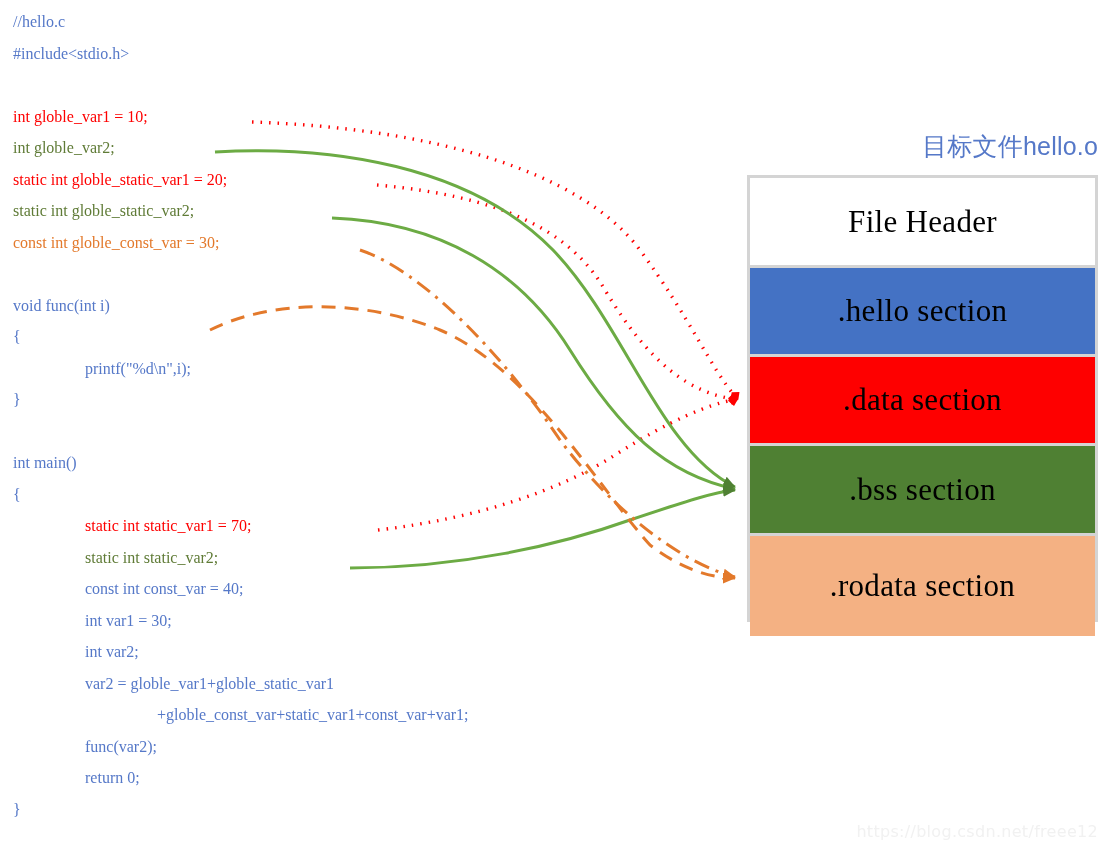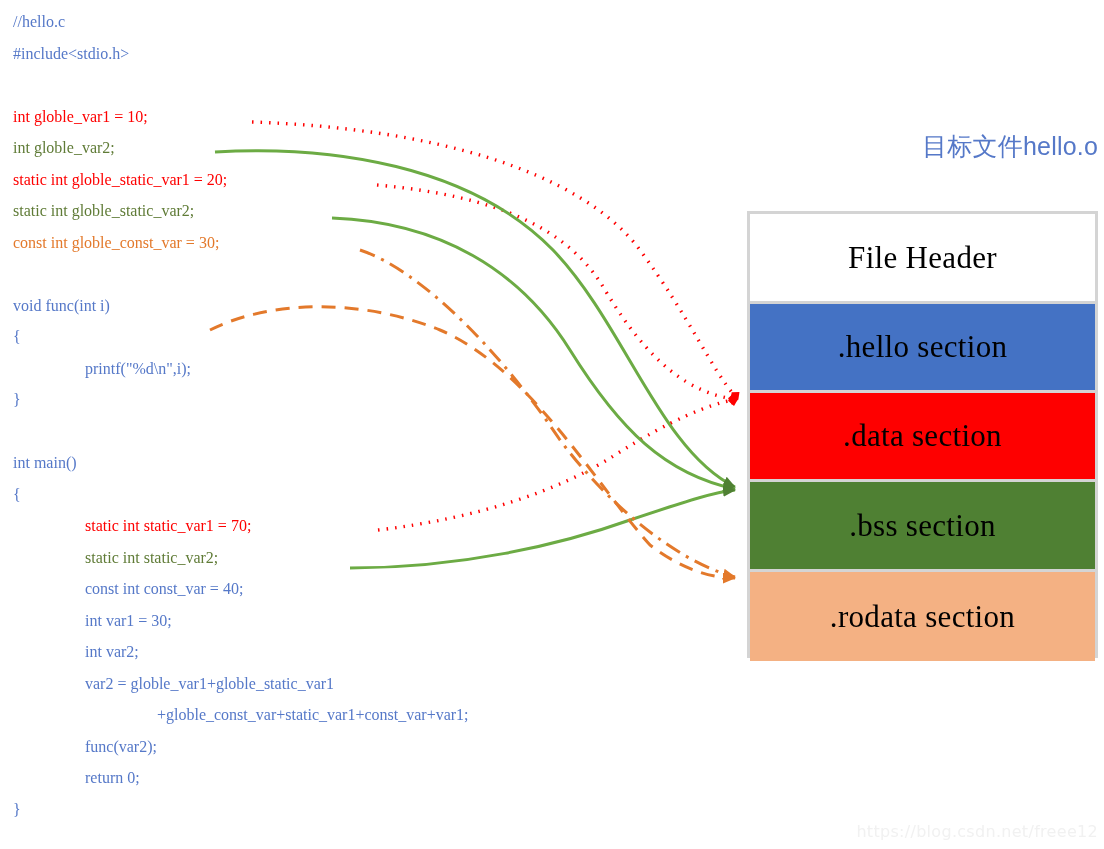--- a/index.html
+++ b/index.html
@@ -49,21 +49,20 @@
   #objbox {
     position: absolute;
     left: 747px;
     top: 175px;
     width: 351px;
     height: 447px;
     box-sizing: border-box;
     border: 3px solid #D4D4D4;
     background: #ffffff;
     z-index: 2;
-    margin-top: 36px;
   }
   .section {
     box-sizing: border-box;
     width: 100%;
     display: flex;
     align-items: center;
     justify-content: center;
     color: #000000;
     font-family: "Liberation Serif", "DejaVu Serif", serif;
     font-size: 31px;
@@ -108,21 +107,21 @@
       </div>
       <div class="section" style="background: rgb(68, 114, 196); height: 89px; border-bottom-color: rgb(212, 212, 212);">
         <span style="color: rgb(0, 0, 0);">.hello section</span>
       </div>
       <div class="section" style="background: rgb(254, 0, 0); height: 89px; border-bottom-color: rgb(212, 212, 212);">
         <span style="color: rgb(0, 0, 0);">.data section</span>
       </div>
       <div class="section" style="background: rgb(79, 128, 51); height: 90px; border-bottom-color: rgb(212, 212, 212);">
         <span style="color: rgb(0, 0, 0);">.bss section</span>
       </div>
-      <div class="section" style="background: rgb(244, 177, 131); height: 89px; border-bottom-color: rgb(212, 212, 212);">
+      <div class="section" style="background: rgb(244, 177, 131); height: 100px; border-bottom-color: rgb(212, 212, 212);">
         <span style="color: rgb(0, 0, 0);">.rodata section</span>
       </div>
     </div>
 
   <svg id="links" viewBox="0 0 1104 849" width="1104" height="849" xmlns="http://www.w3.org/2000/svg">
     <defs>
       <marker id="mk-diamond-red" markerWidth="12" markerHeight="12" refX="6" refY="6" orient="auto" markerUnits="userSpaceOnUse">
         <path d="M 6,0 L 11,6 L 6,12 L 1,6 Z" fill="#FE0000"></path>
       </marker>
       <marker id="mk-tri-green" markerWidth="13" markerHeight="11" refX="12" refY="5.5" orient="auto" markerUnits="userSpaceOnUse">

